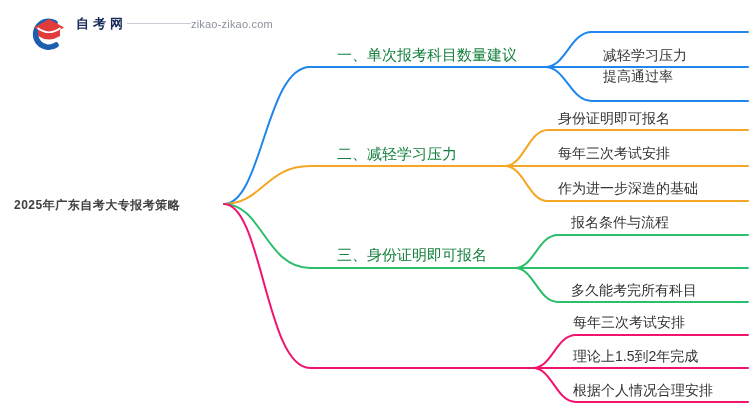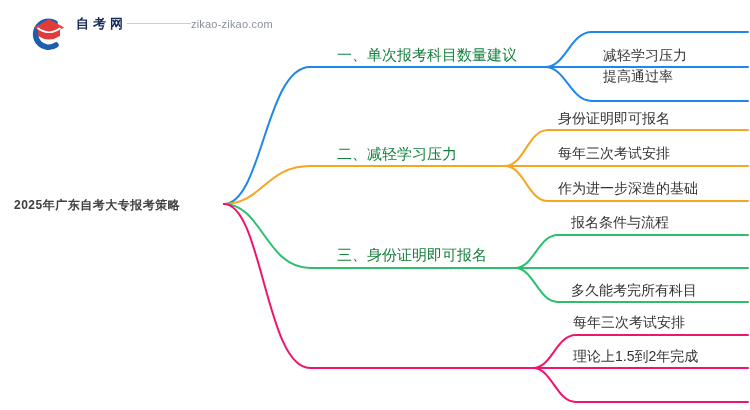--- a/index.html
+++ b/index.html
@@ -82,14 +82,15 @@
 
   <div class="label leaf-label" style="left:558px;top:110px">身份证明即可报名</div>
   <div class="label leaf-label" style="left:558px;top:145px">每年三次考试安排</div>
   <div class="label leaf-label" style="left:558px;top:180px">作为进一步深造的基础</div>
 
   <div class="label leaf-label" style="left:571px;top:214px">报名条件与流程</div>
   <div class="label leaf-label" style="left:571px;top:282px">多久能考完所有科目</div>
 
   <div class="label leaf-label" style="left:573px;top:314px">每年三次考试安排</div>
   <div class="label leaf-label" style="left:573px;top:348px">理论上1.5到2年完成</div>
+  <div class="label leaf-label" style="left:573px;top:382px">根据个人情况合理安排</div>
 
 </div>
 
 </body></html>

